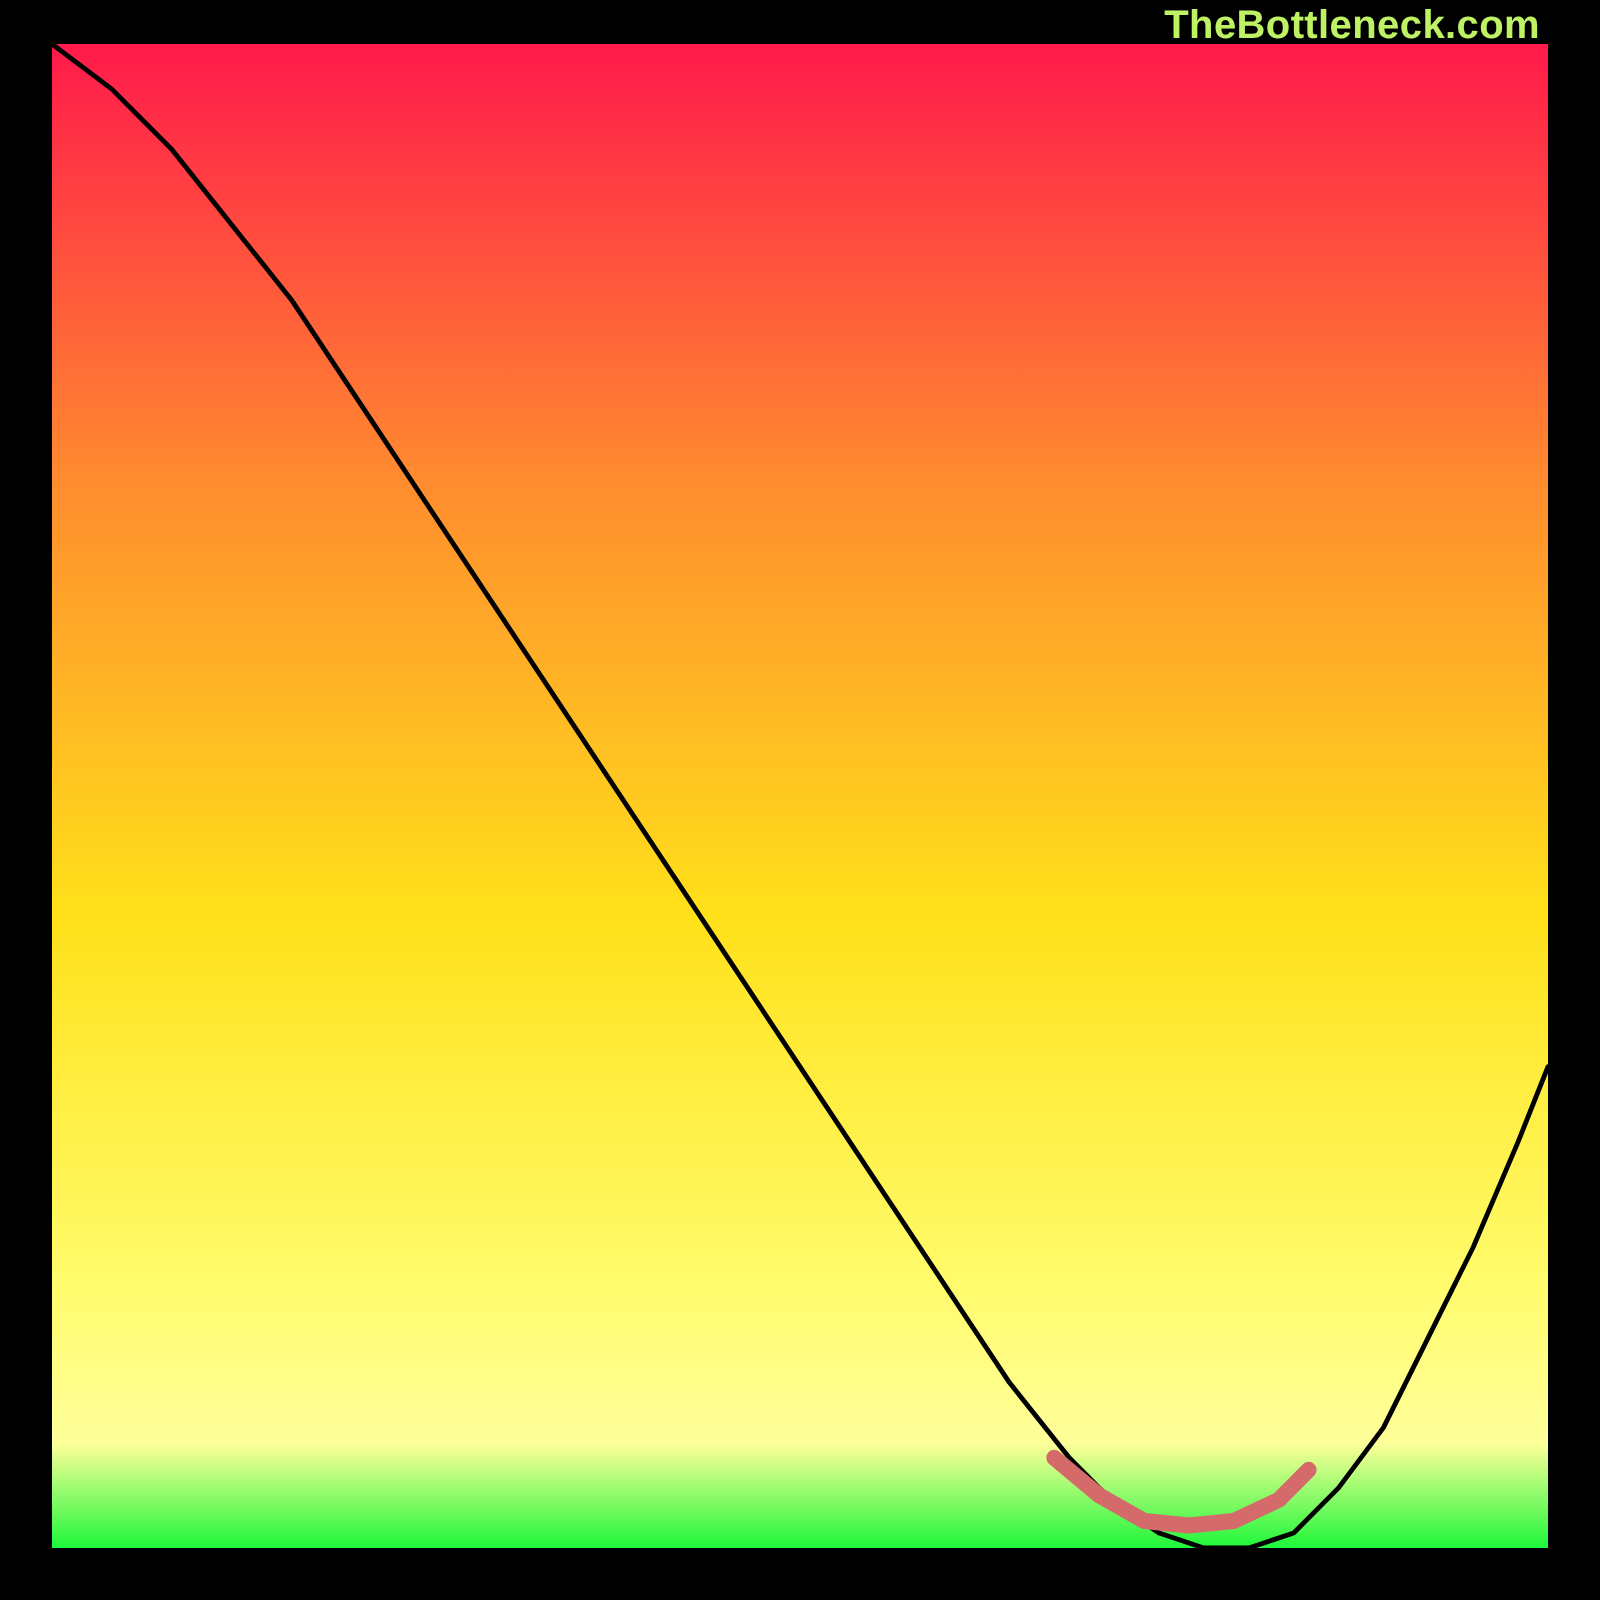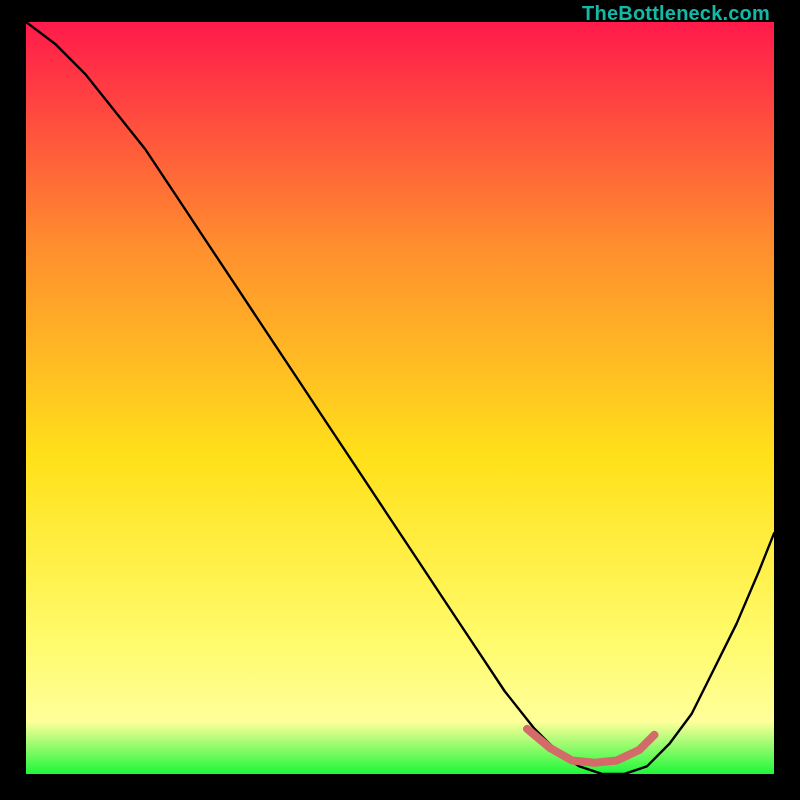--- a/index.html
+++ b/index.html
@@ -16,21 +16,21 @@
     left: 26px;
     top: 22px;
     width: 748px;
     height: 752px;
     background: #000;
   }
   .watermark {
     position: absolute;
     top: 2px;
     right: 30px;
-    color: #14b8a6;
+    color: #bef264;
     font-size: 20px;
     font-weight: 600;
     letter-spacing: 0.2px;
     user-select: none;
     text-align: center;
   }
   .plot-area {
     position: absolute;
     left: 0;
     top: 0;

